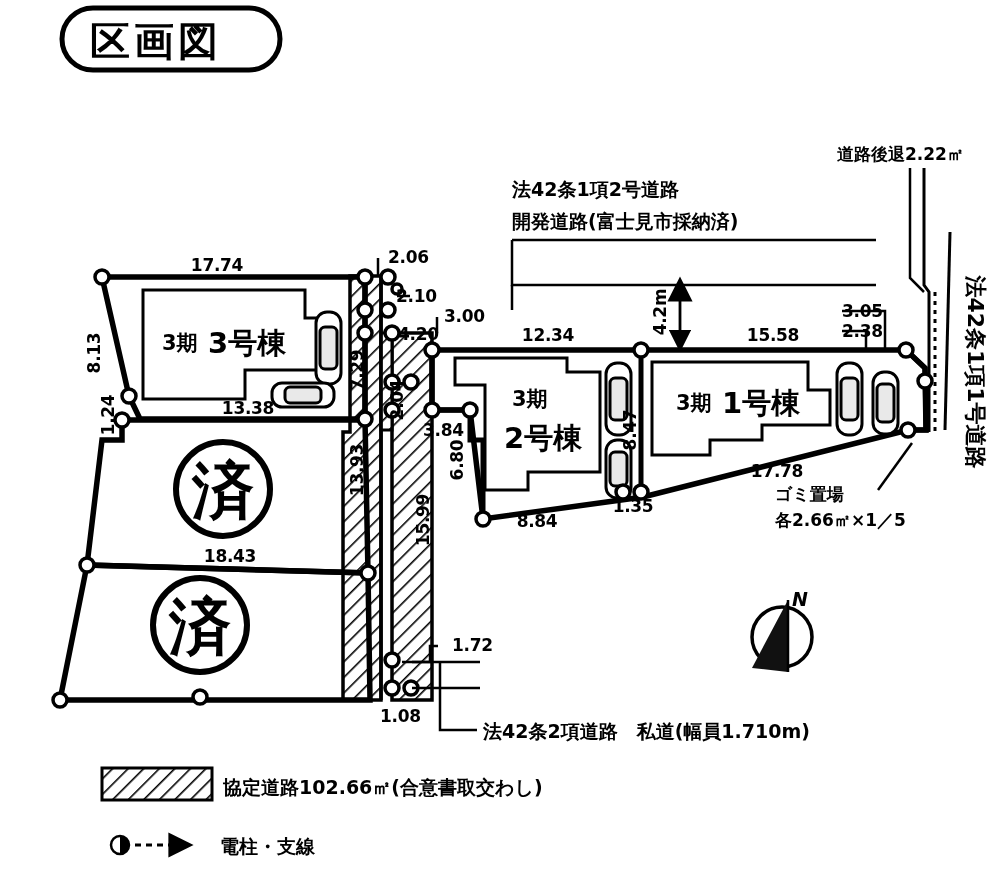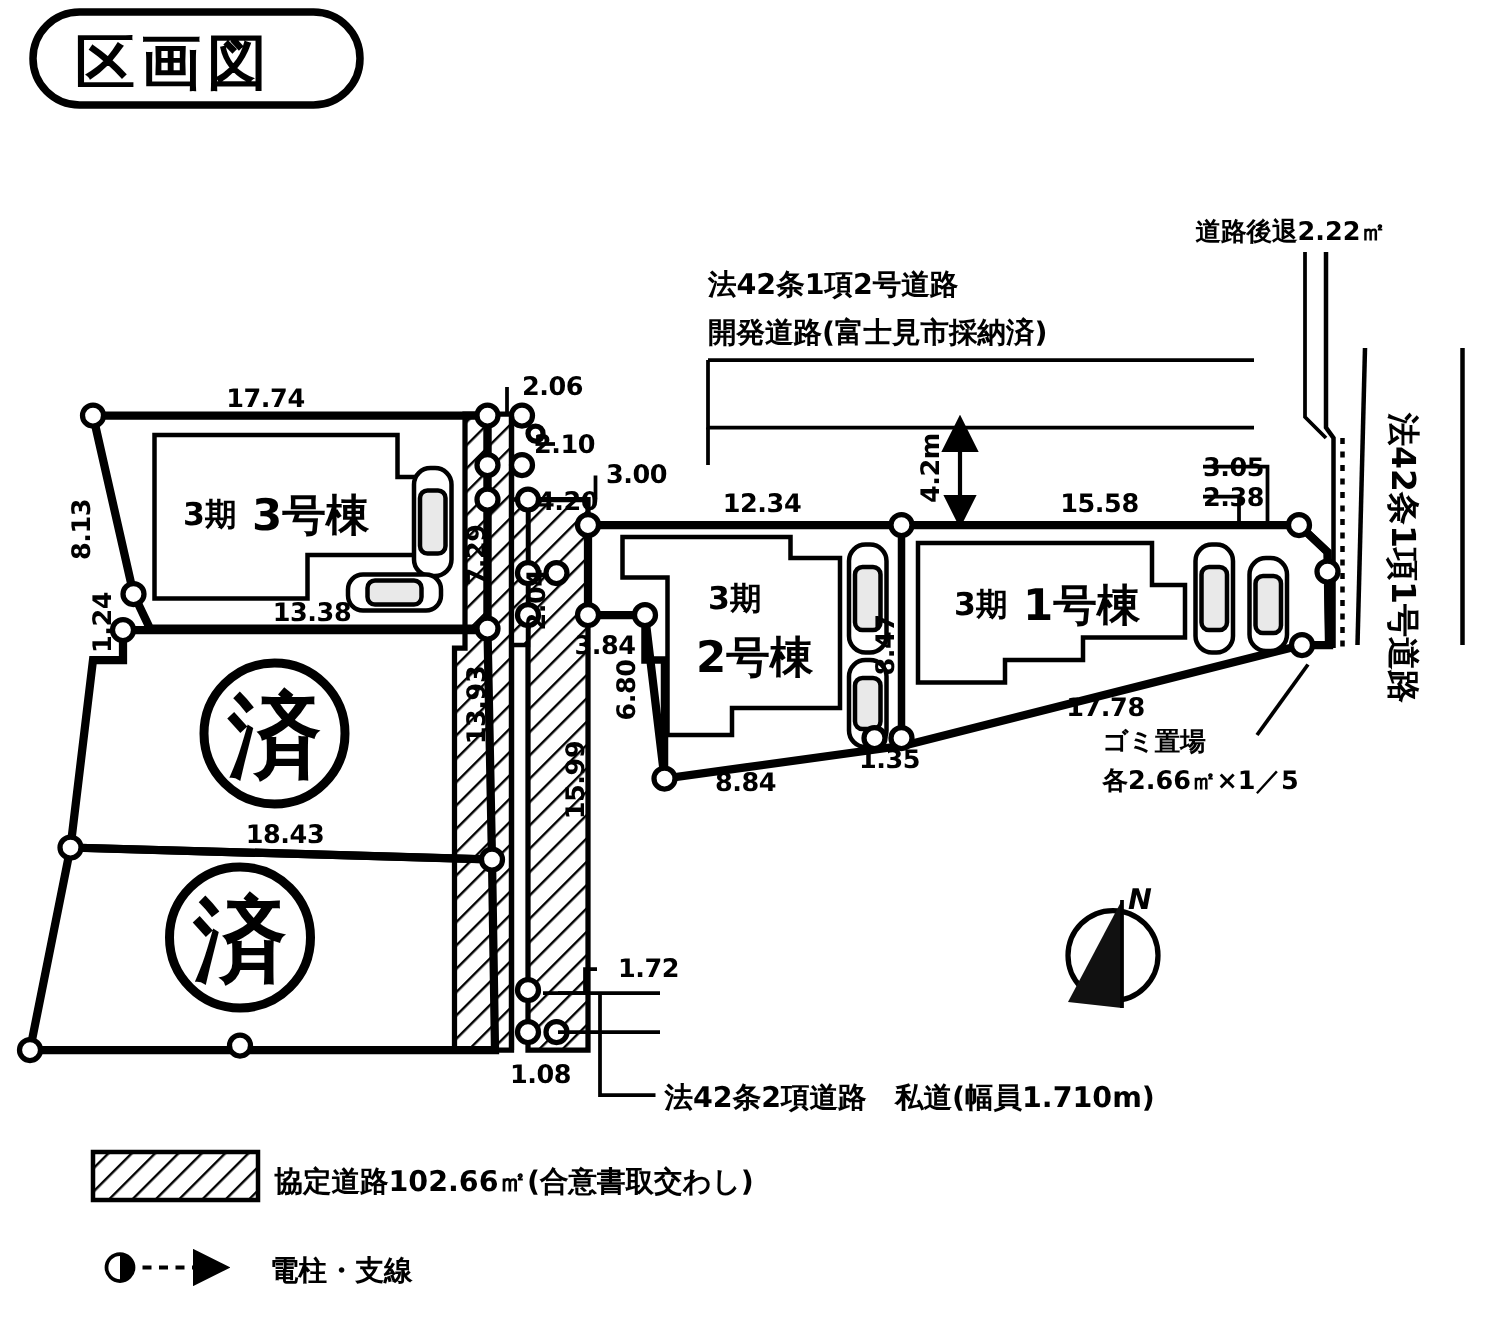--- a/index.html
+++ b/index.html
@@ -1,21 +1,21 @@
 <!DOCTYPE html>
 <html><head>
 <meta charset="utf-8">
 <style>
   html,body{margin:0;padding:0;background:#fff;}
   body{
     width:1000px;height:892px;position:relative;overflow:hidden;
     font-family:"DejaVu Sans","Liberation Sans",sans-serif;
     color:#000;
   }
-  #stage{position:absolute;left:0;top:0;width:904px;height:892px;}
+  #stage{position:absolute;left:0;top:0;width:904px;height:892px;padding-left:40px;}
   svg{display:block;}
   .lbl{font-family:"DejaVu Sans","Liberation Sans",sans-serif;font-weight:bold;fill:#000;}
   .dim{font-size:17px;font-weight:bold;letter-spacing:-0.3px;}
   .dimv{font-size:17px;font-weight:bold;letter-spacing:-0.3px;}
   .note{font-size:19px;font-weight:bold;}
   .noteS{font-size:17px;font-weight:bold;}
   .plotname-s{font-size:21px;font-weight:bold;}
   .plotname-b{font-size:29px;font-weight:bold;}
   .legend{font-size:19px;font-weight:bold;}
   .title-txt{font-size:40px;font-weight:bold;letter-spacing:4px;}

